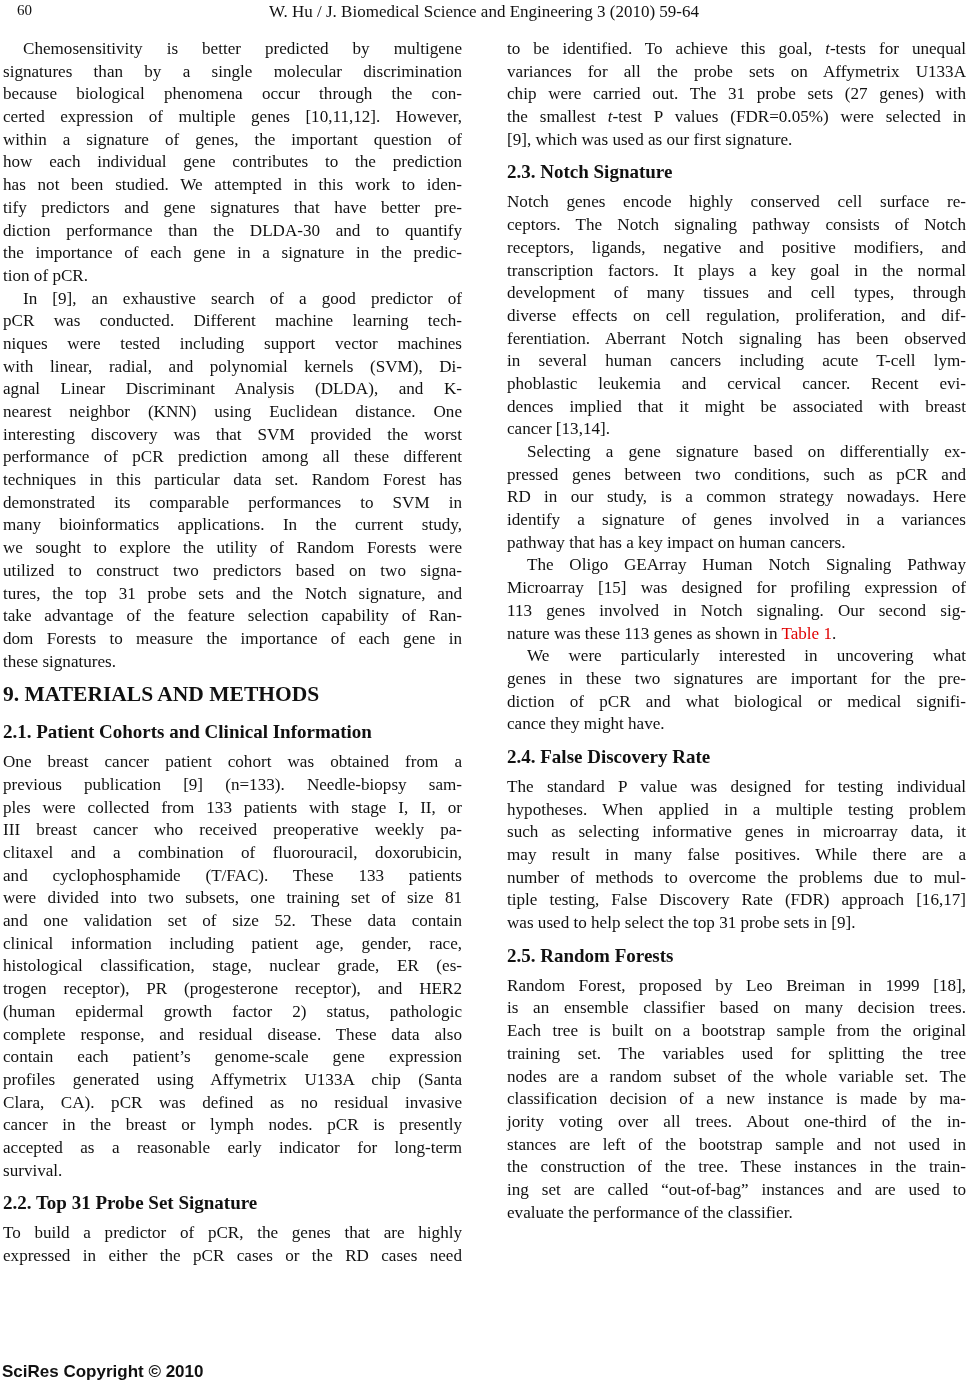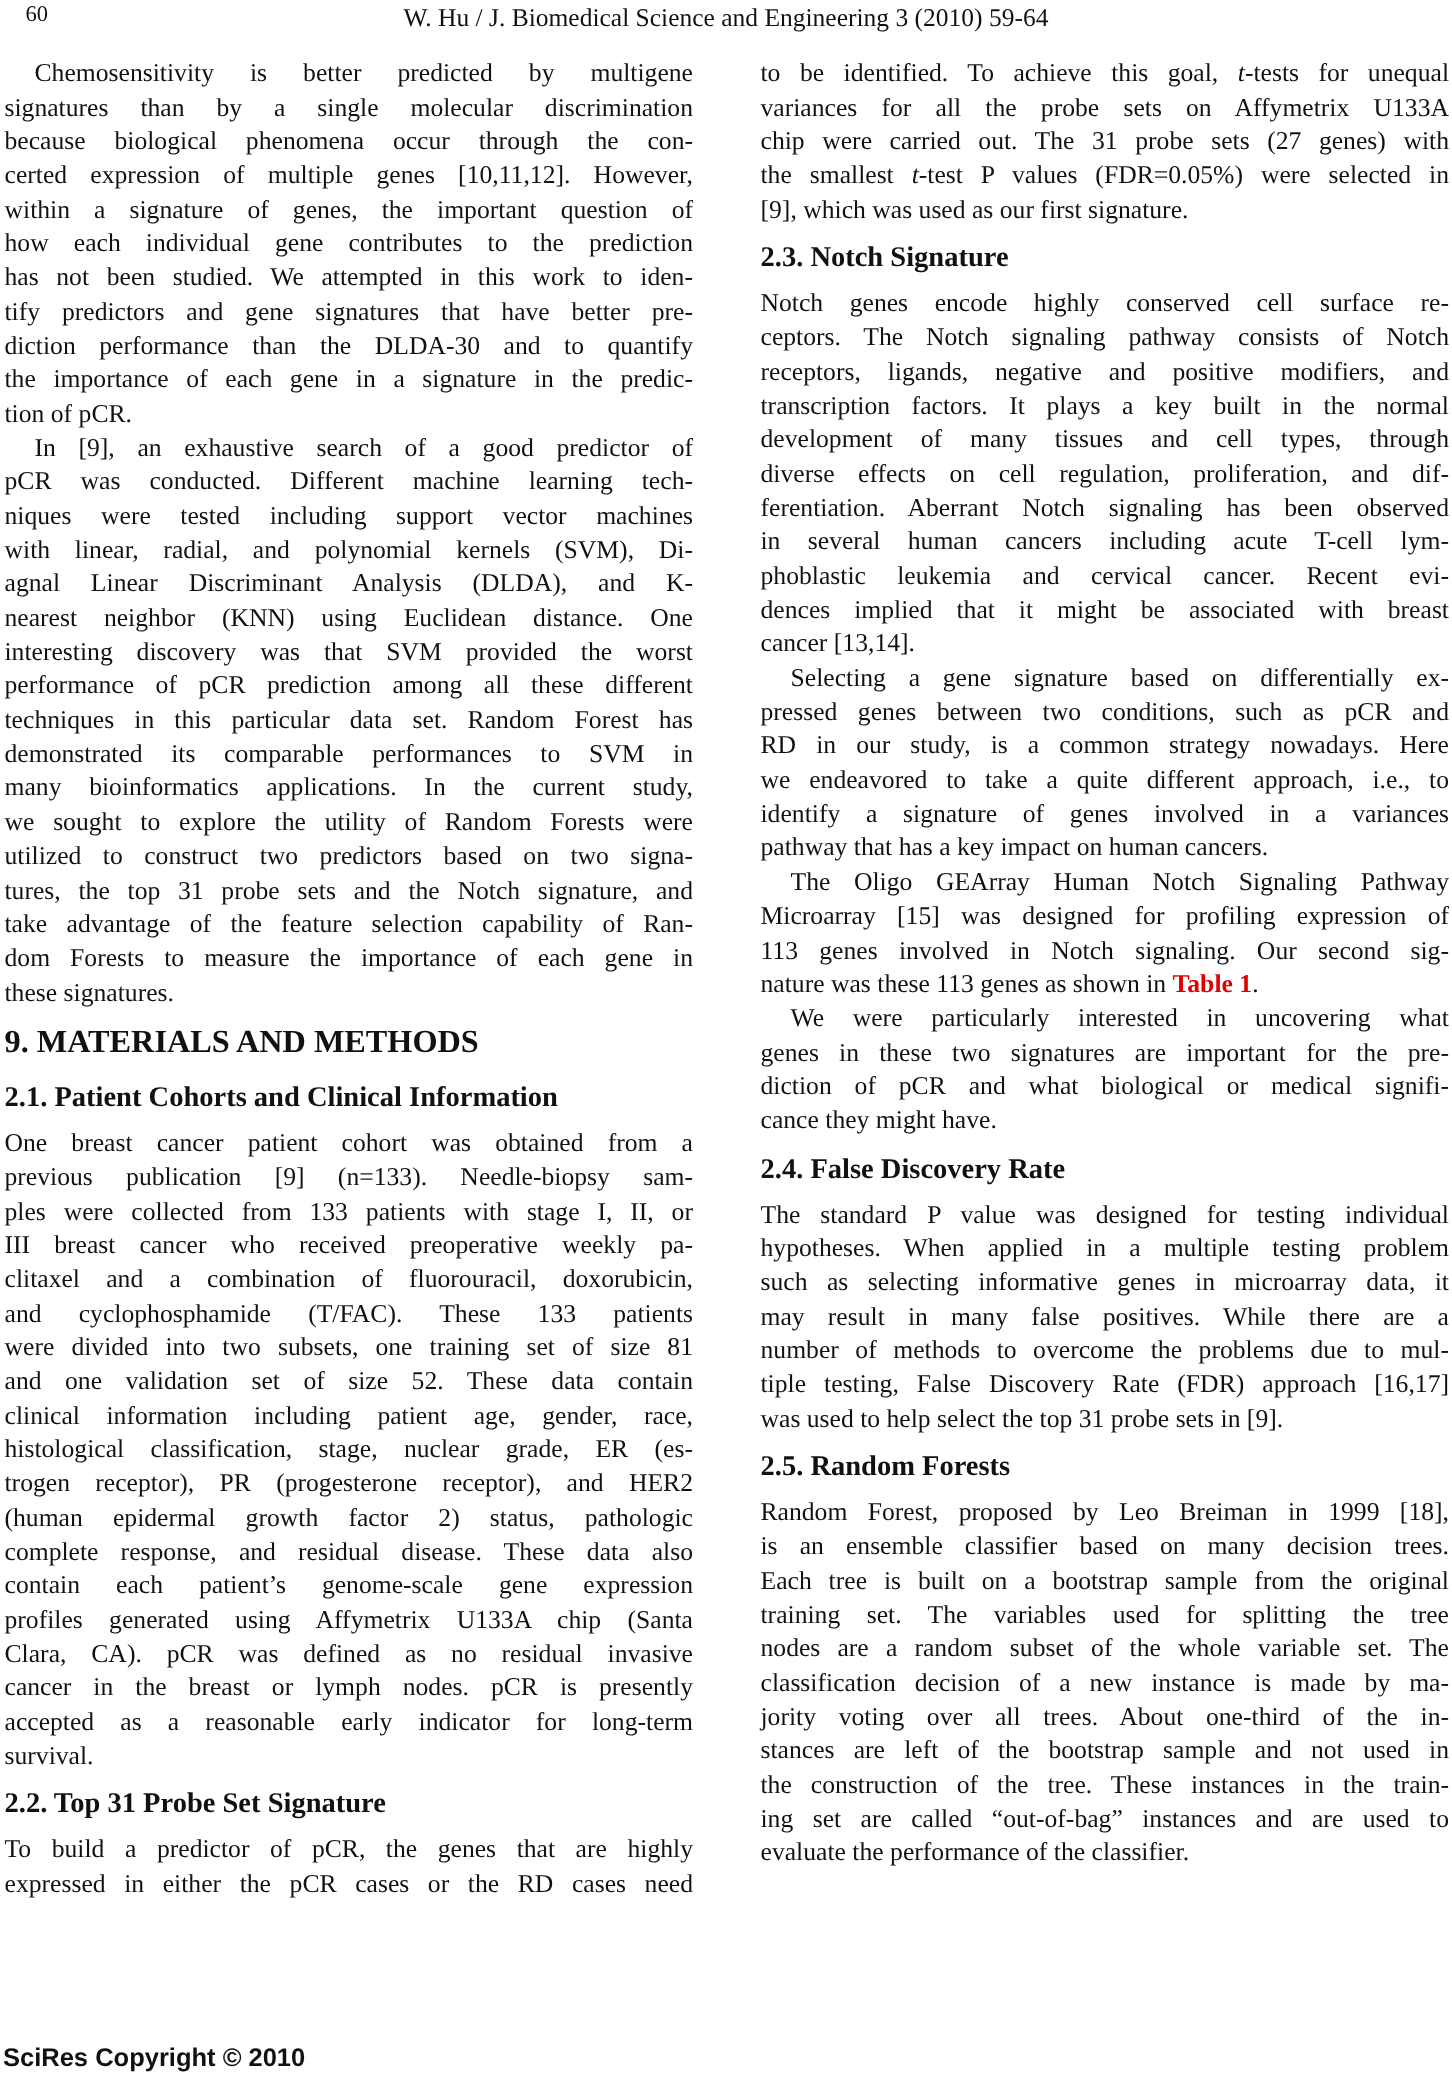--- a/index.html
+++ b/index.html
@@ -9,21 +9,21 @@
   .hdr-title { position: absolute; left: 0; right: 0; top: 2px; text-align: center; font-size: 17px; }
   .col { position: absolute; top: 38px; }
   .col-left { left: 3px; width: 459px; }
   .col-right { left: 507px; width: 459px; }
   .line { display: block; height: 22.7px; line-height: 22.7px; font-size: 17.1px;
           text-align: justify; text-align-last: justify; white-space: nowrap; overflow: visible; }
   .line.last { text-align-last: left; }
   .line.indent { padding-left: 20px; }
   .h1 { font-weight: bold; font-size: 21.5px; height: 34px; line-height: 34px; margin-top: 4px; }
   .h2 { font-weight: bold; font-size: 19px; height: 30px; line-height: 30px; margin-top: 6px; margin-bottom: 4px; }
-  .red { color: #e00000; font-weight: bold; }
+  .red { color: #e00000; font-weight: normal; }
   .footer-left { position: absolute; left: 2px; top: 1362px; font-family: "Liberation Sans", "DejaVu Sans", sans-serif;
                  font-weight: bold; font-size: 17px; color: #111; }
   .footer-right { position: absolute; right: 4px; top: 1362px; font-weight: bold; font-size: 17px; color: #d00000; margin-top: 40px; }
   i { font-style: italic; }
 </style>
 </head>
 <body>
 
 <div class="hdr-page">60</div>
 <div class="hdr-title">W. Hu / J. Biomedical Science and Engineering 3 (2010) 59-64</div>
@@ -97,34 +97,33 @@
     <span class="line">variances for all the probe sets on Affymetrix U133A</span>
     <span class="line">chip were carried out. The 31 probe sets (27 genes) with</span>
     <span class="line"><span>the smallest </span><i>t</i><span>-test P values (FDR=0.05%) were selected in</span></span>
     <span class="line last">[9], which was used as our first signature.</span>
   </div>
   <div class="line h2 last">2.3. Notch Signature</div>
   <div>
       <span class="line">Notch genes encode highly conserved cell surface re-</span>
       <span class="line">ceptors. The Notch signaling pathway consists of Notch</span>
       <span class="line">receptors, ligands, negative and positive modifiers, and</span>
-      <span class="line">transcription factors. It plays a key built in the normal</span>
+      <span class="line">transcription factors. It plays a key goal in the normal</span>
       <span class="line">development of many tissues and cell types, through</span>
       <span class="line">diverse effects on cell regulation, proliferation, and dif-</span>
       <span class="line">ferentiation. Aberrant Notch signaling has been observed</span>
       <span class="line">in several human cancers including acute T-cell lym-</span>
       <span class="line">phoblastic leukemia and cervical cancer. Recent evi-</span>
       <span class="line">dences implied that it might be associated with breast</span>
       <span class="line last">cancer [13,14].</span>
     </div>
   <div>
       <span class="line indent">Selecting a gene signature based on differentially ex-</span>
       <span class="line">pressed genes between two conditions, such as pCR and</span>
       <span class="line">RD in our study, is a common strategy nowadays. Here</span>
-      <span class="line">we endeavored to take a quite different approach, i.e., to</span>
       <span class="line">identify a signature of genes involved in a variances</span>
       <span class="line last">pathway that has a key impact on human cancers.</span>
     </div>
   <div>
     <div>
         <span class="line indent">The Oligo GEArray Human Notch Signaling Pathway</span>
         <span class="line">Microarray [15] was designed for profiling expression of</span>
         <span class="line">113 genes involved in Notch signaling. Our second sig-</span>
       </div>
     <span class="line last"><span>nature was these 113 genes as shown in </span><span class="red">Table 1</span><span>.</span></span>

